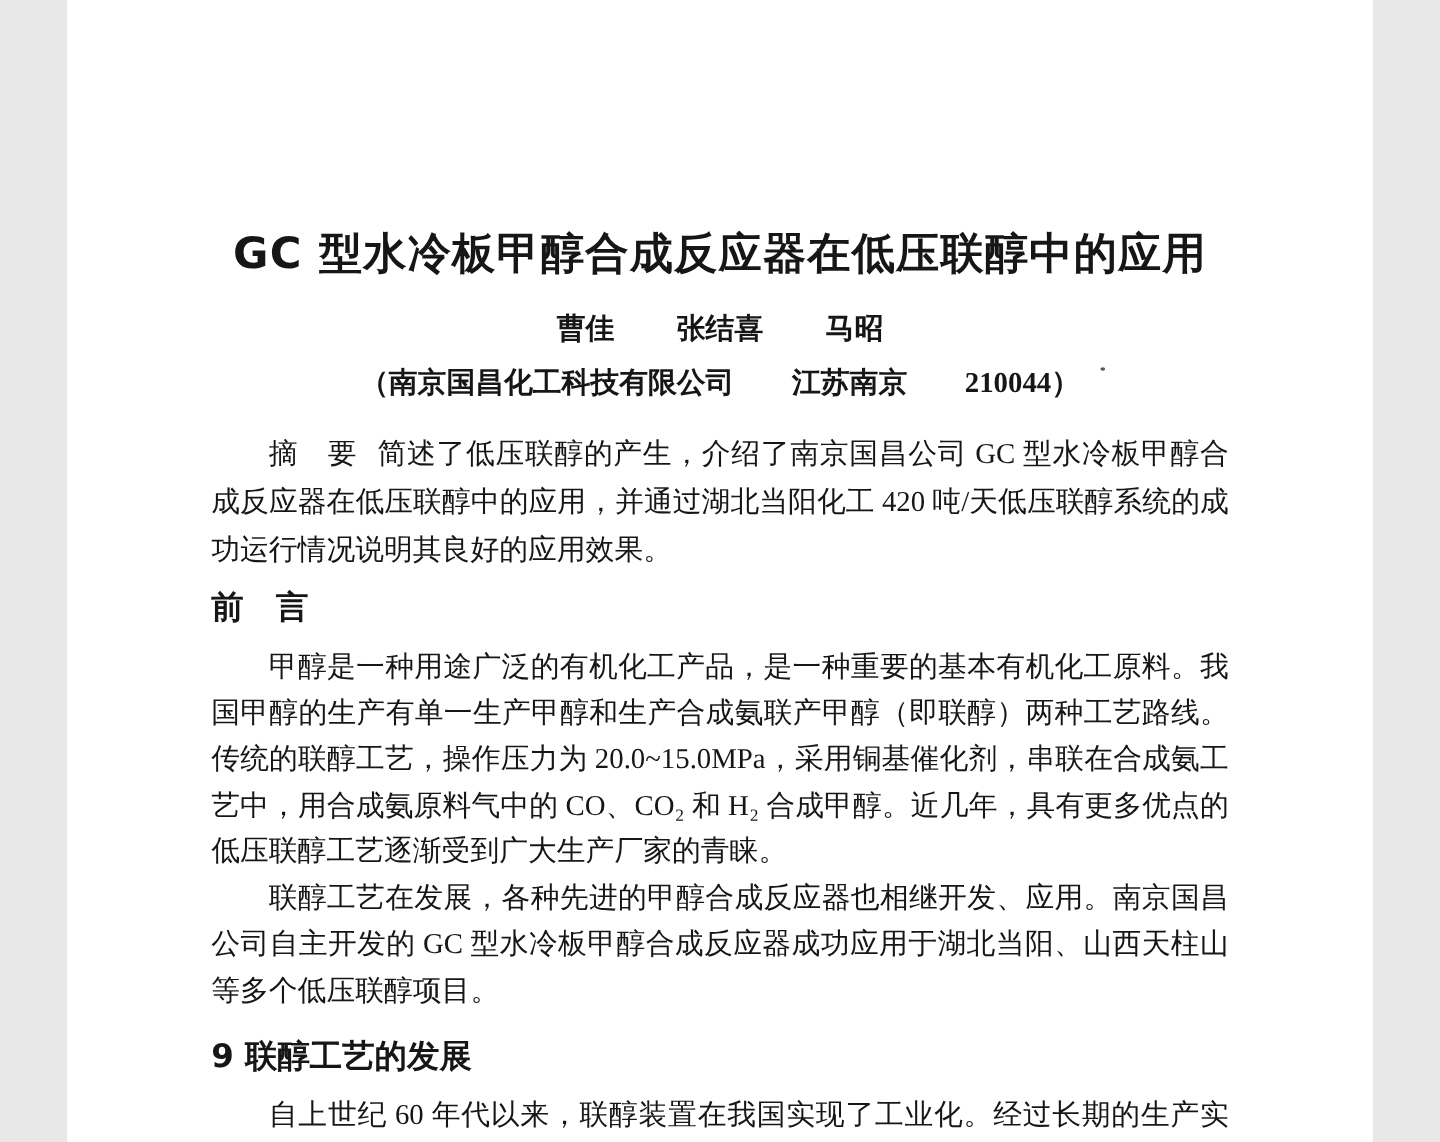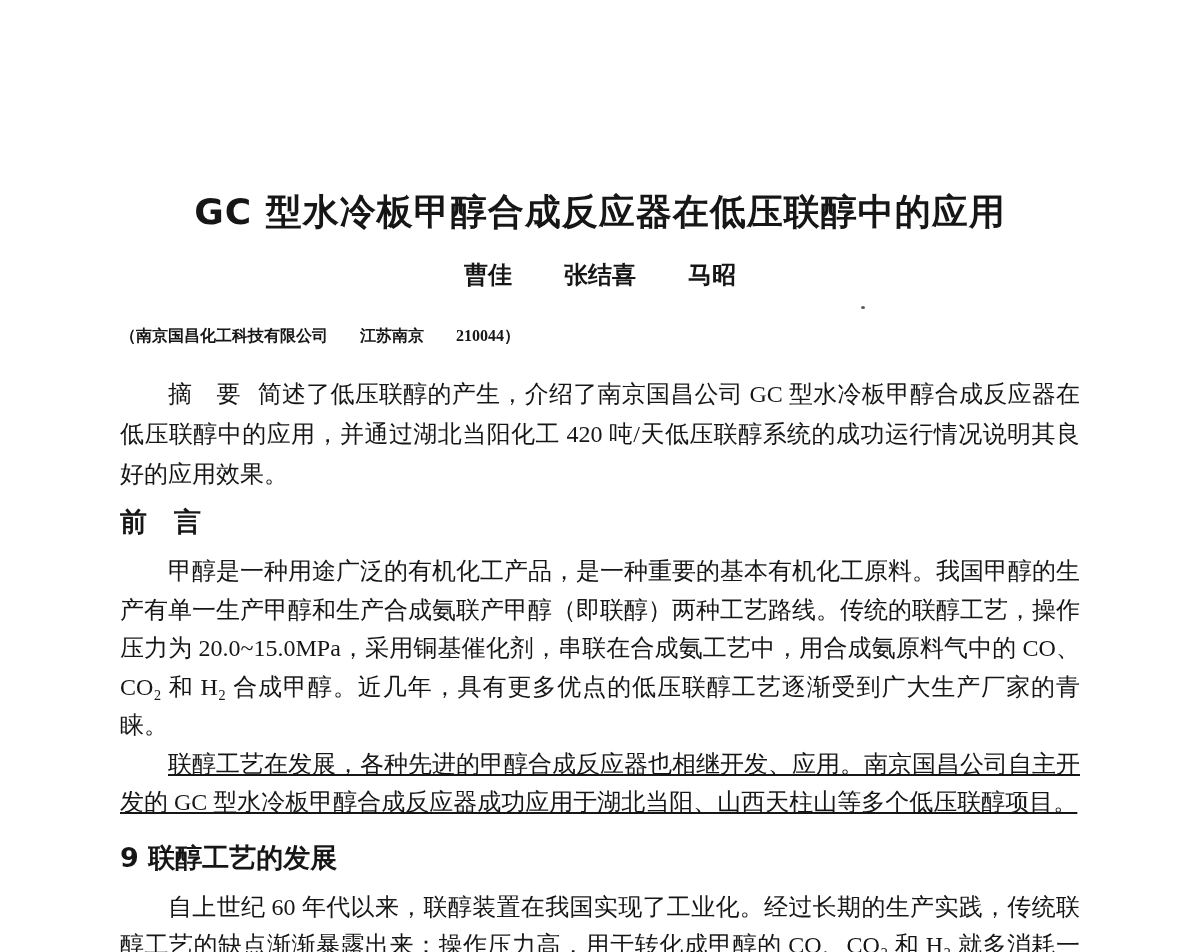--- a/index.html
+++ b/index.html
@@ -2,21 +2,21 @@
 <html><head>
 <meta charset="utf-8">
 <style>
   html, body {
     margin: 0;
     padding: 0;
     background: #e8e8e8;
   }
   .page {
     position: relative;
-    width: 1200px;
+    width: 1088px;
     height: 952px;
     margin: 0 auto;
     background: #ffffff;
     color: #161616;
     overflow: hidden;
     font-family: "Liberation Serif", "DejaVu Serif", serif;
   }
   .content {
     padding: 190px 120px 0 120px;
   }
@@ -32,23 +32,23 @@
   .authors-row {
     display: flex;
     justify-content: center;
     gap: 52px;
     margin-top: 26px;
     font-size: 24px;
     line-height: 30px;
     font-weight: bold;
   }
   .affiliation {
-    margin-top: 30px;
-    text-align: left;
-    font-size: 16px;
+    margin-top: 14px;
+    text-align: center;
+    font-size: 24px;
     line-height: 32px;
     font-weight: bold;
   }
   .abstract {
     margin: 22px 0 0 0;
     font-size: 24px;
     line-height: 40px;
     text-align: justify;
     text-indent: 2em;
   }
@@ -86,21 +86,20 @@
   }
   .para {
     margin: 14px 0 0 0;
     font-size: 24px;
     line-height: 38.5px;
     text-align: justify;
     text-indent: 2em;
   }
   .para + .para {
     margin-top: 0;
-    text-decoration: underline;
   }
   .scan-speck {
     position: absolute;
     left: 861px;
     top: 306px;
     width: 4px;
     height: 3px;
     background: #5a5a5a;
     border-radius: 50%;
   }

